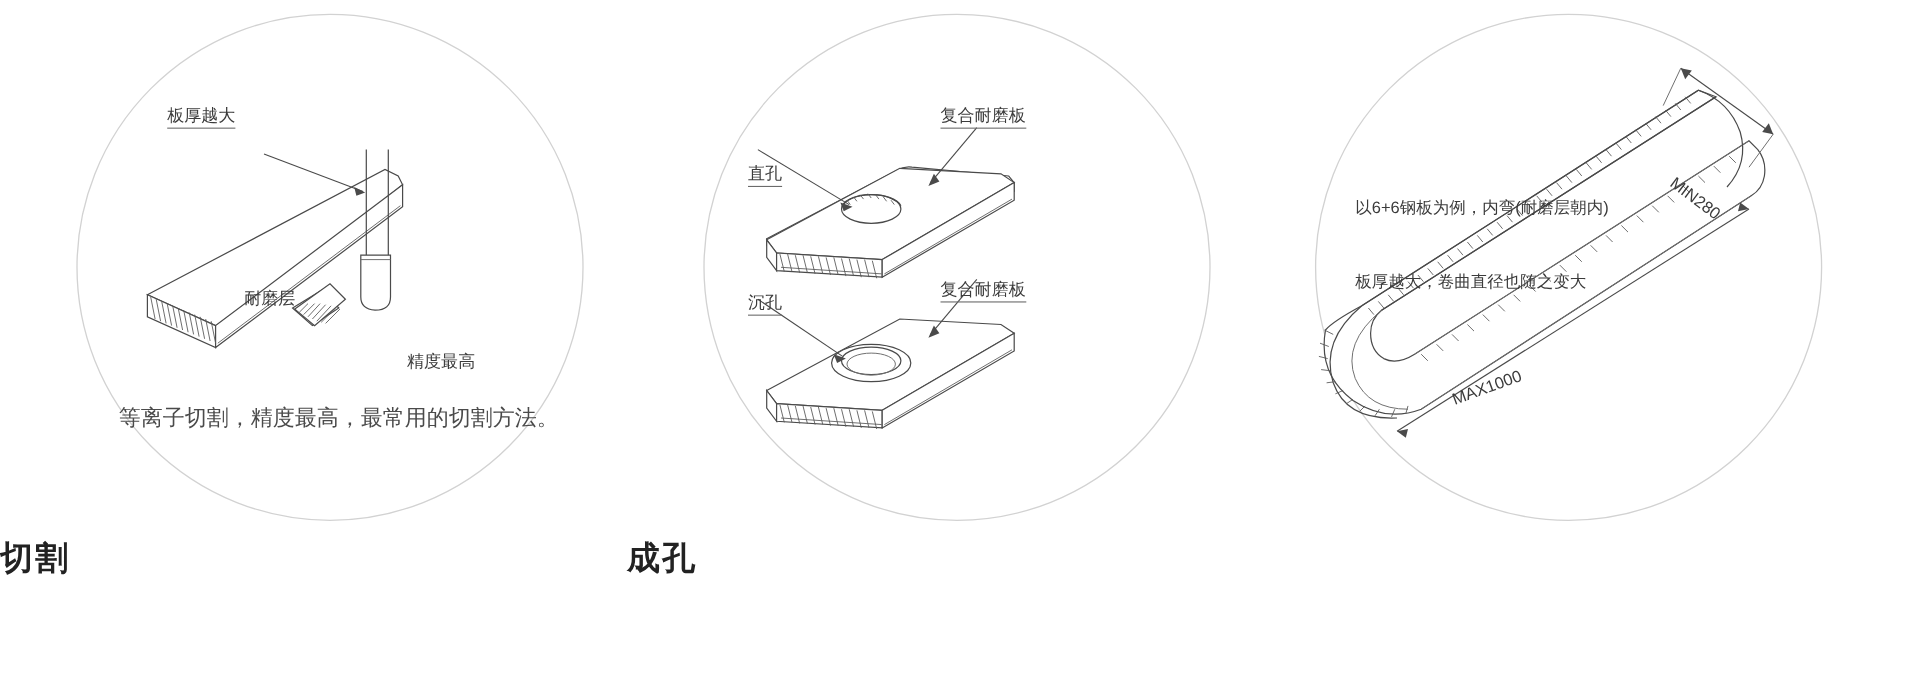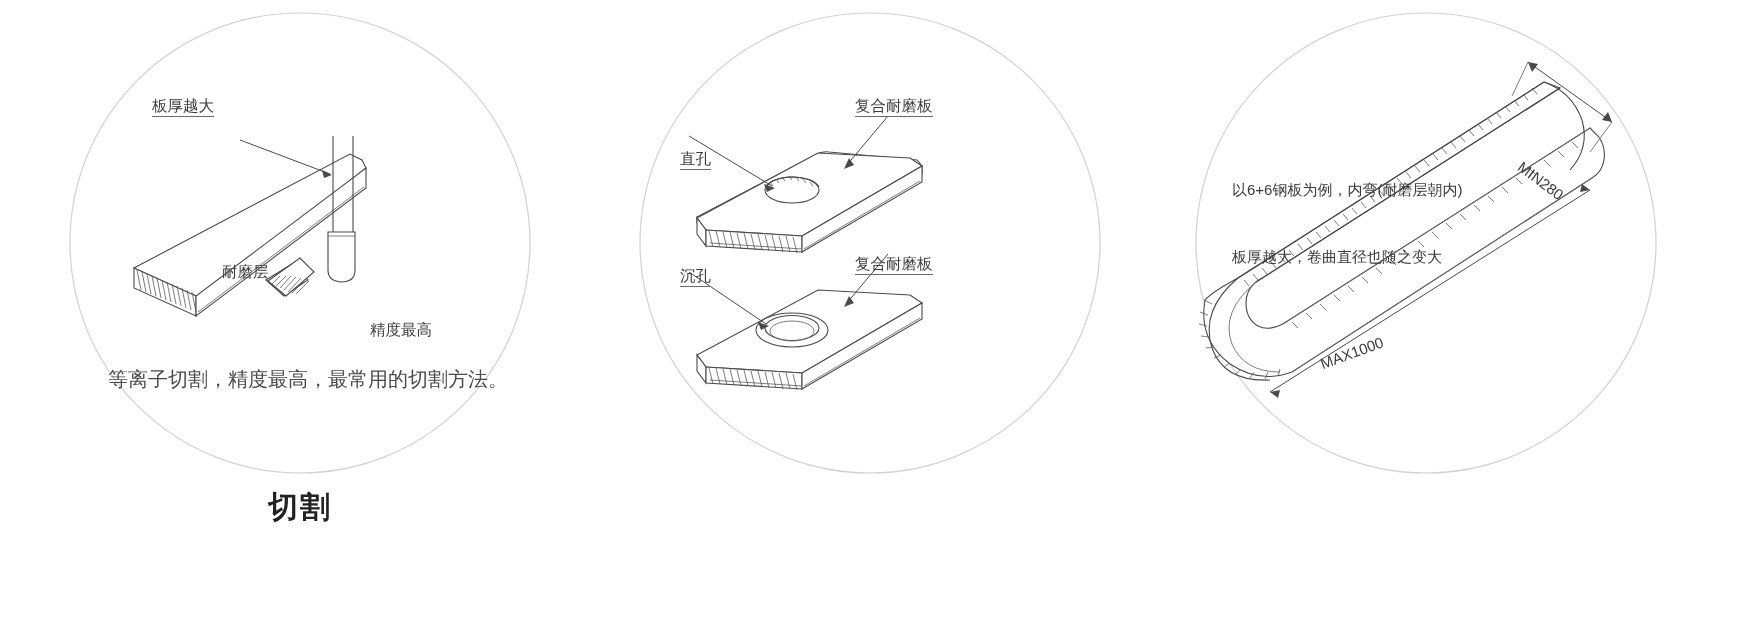--- a/index.html
+++ b/index.html
@@ -10,21 +10,21 @@
   }
   .stage{position:absolute;inset:0;}
   .panel{position:absolute;top:0;height:624px;}
   #panel-cut{left:0;width:600px;}
   #panel-hole{left:570px;width:600px;}
   #panel-roll{left:1120px;width:633px;}
 
   .circle-svg{position:absolute;left:0;top:0;}
   .panel-title{
     position:absolute;left:0;width:100%;top:487px;
-    text-align:center;font-size:30px;font-weight:700;color:#222;
+    font-size:30px;font-weight:700;color:#222;
     letter-spacing:2px;
   }
   #panel-cut .panel-title{top:487px;}
   #panel-hole .panel-title{top:487px;}
   #panel-roll .panel-title{top:487px;}
 
   .lbl{
     position:absolute;font-size:15.5px;color:#3b3b3b;white-space:nowrap;
     line-height:1.05;
   }
@@ -220,20 +220,21 @@
     </svg>
 
     <div class="lbl underlined" style="left:110px;top:118px;margin-top:33px;">直孔</div>
 
     <div class="lbl underlined" style="left:285px;top:98px;">复合耐磨板</div>
 
     <div class="lbl underlined" style="left:110px;top:268px;">沉孔</div>
 
     <div class="lbl underlined" style="left:285px;top:256px;">复合耐磨板</div>
 
+    <div class="panel-title">成孔</div>
   </div>
 
   <div class="panel" id="panel-roll">
 
     <svg class="circle-svg" width="633" height="500" viewBox="0 0 633 500">
       <circle class="circ" cx="306" cy="243" r="230"></circle>
 
       <g>
 
         <path class="ln fillwhite" d="M 85 300

